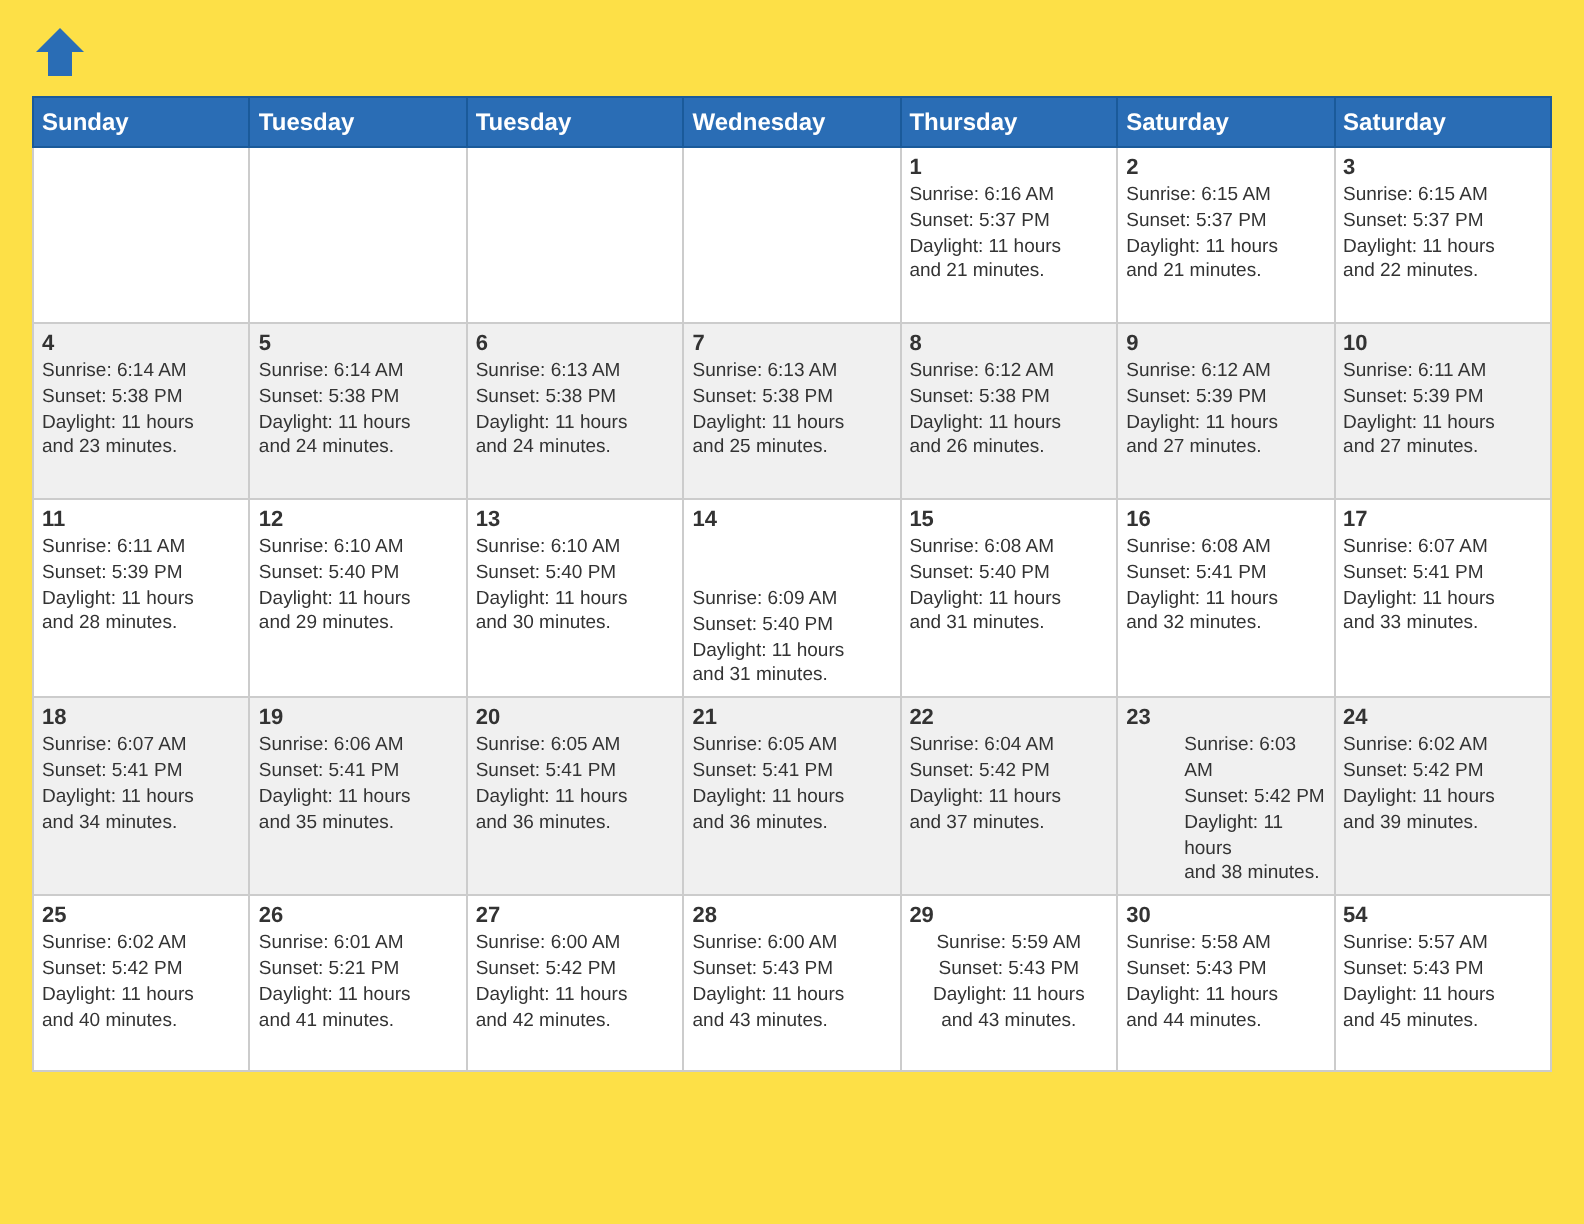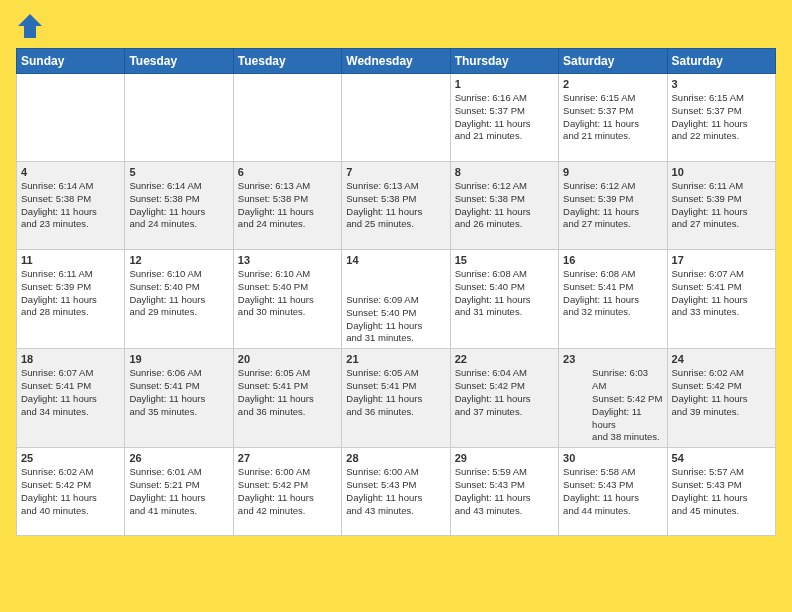--- a/index.html
+++ b/index.html
@@ -341,21 +341,21 @@
           </td>
           <td>
             <span class="day-num">28</span>
             <div class="day-info" style="white-space: pre-line;">Sunrise: 6:00 AM
 Sunset: 5:43 PM
 Daylight: 11 hours
 and 43 minutes.</div>
           </td>
           <td>
             <span class="day-num">29</span>
-            <div class="day-info" style="white-space: pre-line;">Sunrise: 5:59 AM
+            <div class="day-info" style="white-space: pre-line; text-align: center;">Sunrise: 5:59 AM
 Sunset: 5:43 PM
 Daylight: 11 hours
 and 43 minutes.</div>
           </td>
           <td>
             <span class="day-num">30</span>
             <div class="day-info" style="white-space: pre-line;">Sunrise: 5:58 AM
 Sunset: 5:43 PM
 Daylight: 11 hours
 and 44 minutes.</div>

